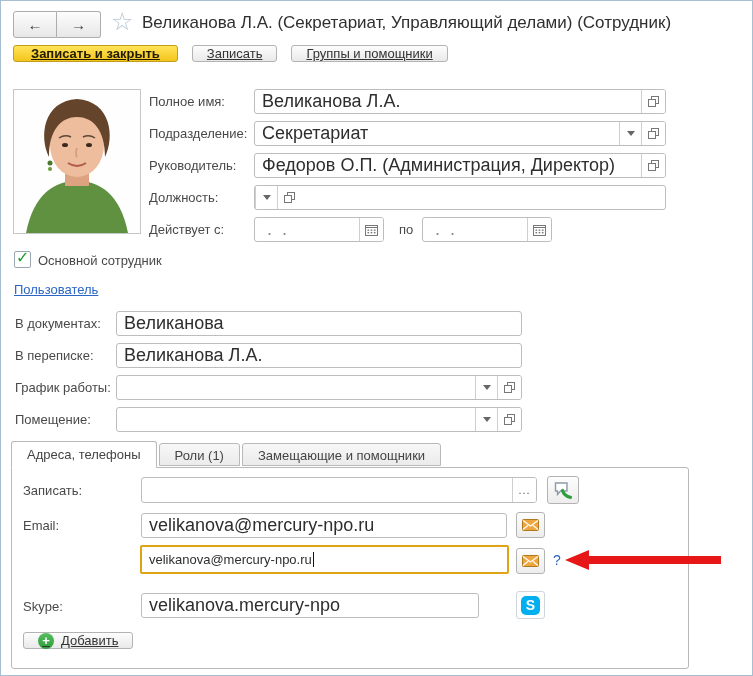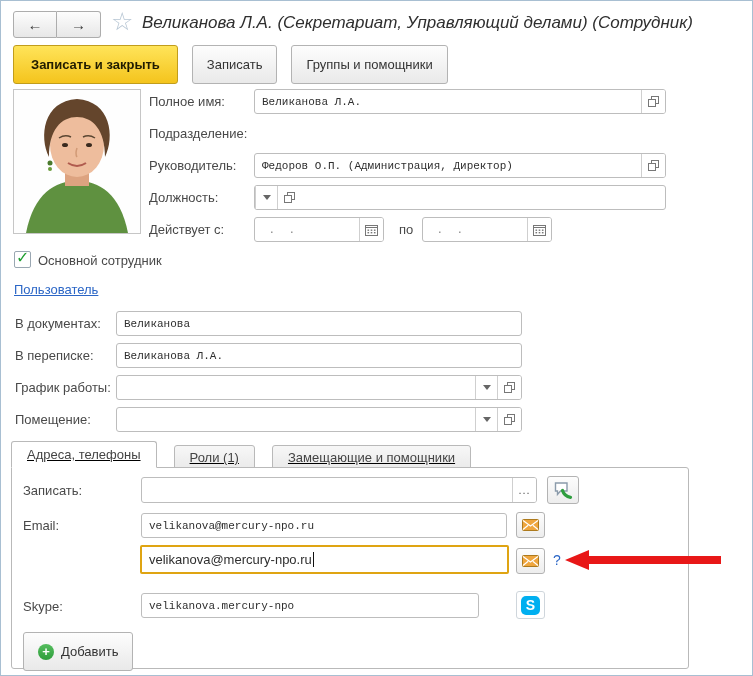--- a/index.html
+++ b/index.html
@@ -8,39 +8,39 @@
   .win { position:relative; width:753px; height:676px; background:#fff;
          border:1px solid #a8bfd2; overflow:hidden; }
 
   
   .navgrp { position:absolute; left:12px; top:10px; display:flex; }
   .navbtn { width:44px; height:27px; border:1px solid #adadad; background:linear-gradient(#fdfdfd,#e7e7e7);
             display:flex; align-items:center; justify-content:center; font-size:15px; color:#3c3c3c; cursor:pointer; }
   .navbtn.first { border-radius:3px 0 0 3px; }
   .navbtn.last  { border-radius:0 3px 3px 0; border-left:none; }
   .star { position:absolute; left:110px; top:6px; font-size:25px; color:#b7c6d4; cursor:pointer; }
-  .title { position:absolute; left:141px; top:12px; font-size:17px; color:#2f2f2f; white-space:nowrap;font-style:italic; }
+  .title { position:absolute; left:141px; top:12px; font-size:17px; color:#2f2f2f; white-space:nowrap; }
 
   
   .toolbar { position:absolute; left:12px; top:44px; display:flex; gap:14px; }
-  .btn { height:39px; border:1px solid #b3b3b3; border-radius:3px; background:linear-gradient(#fdfdfd,#e9e9e9);
+  .btn { height:17px; border:1px solid #b3b3b3; border-radius:3px; background:linear-gradient(#fdfdfd,#e9e9e9);
          font-size:13px; color:#333; padding:0 14px; display:inline-flex; align-items:center; gap:7px; cursor:pointer;
-         font-family:inherit; }
+         font-family:inherit;text-decoration:underline; }
   .btn.ybtn { background:linear-gradient(#ffe459,#f4c41d); border-color:#c19d1c; font-weight:bold; color:#201c00; padding:0 17px; }
   .tri { width:0; height:0; border-left:4px solid transparent; border-right:4px solid transparent; border-top:5px solid #555; }
 
   
   .photo { position:absolute; left:12px; top:88px; width:128px; height:145px; border:1px solid #c6c6c6; background:#fff; }
 
   
   .lbl { position:absolute; font-size:13px; color:#494949; white-space:nowrap;text-align:right; }
   .fld { position:absolute; display:flex; align-items:stretch; height:25px; border:1px solid #bdbdbd;
          border-radius:3px; background:#fff; }
   .fld input { flex:1; min-width:0; border:none; outline:none; background:transparent; padding:0 7px;
-               font-size:11px; color:#2e2e2e; font-family:Liberation Mono, monospace; }
+               font-size:18px; color:#2e2e2e; font-family:Liberation Sans, sans-serif; }
   .seg { width:24px; border-left:1px solid #cfcfcf; display:flex; align-items:center; justify-content:center;
          color:#666; cursor:pointer; background:#fff; border-radius:0 2px 2px 0; }
   .seg.dd { width:22px; border-radius:0; }
   .seg .tri { border-top-color:#666; }
   .dots { font-size:11px; color:#555; letter-spacing:1px; line-height:8px; }
   .fld.focus { border:2px solid #dfa412; border-radius:2px; }
   .fld .txt { flex:1; display:flex; align-items:center; padding:0 7px; font-size:13px; color:#2e2e2e; }
   .caret { display:inline-block; width:1px; height:15px; background:#111; margin-left:1px; }
 
   .chkbox { position:absolute; left:13px; top:250px; width:17px; height:17px; border:1px solid #9aa7b2;
@@ -50,21 +50,21 @@
 
   
   .ibtn { position:absolute; border:1px solid #b3b3b3; border-radius:3px; background:linear-gradient(#fdfdfd,#ededed);
           display:flex; align-items:center; justify-content:center; cursor:pointer; }
   .skypebadge { width:19px; height:19px; border-radius:5px; background:#00aff0; color:#fff; font-weight:bold;
                 font-size:14px; display:flex; align-items:center; justify-content:center; }
   .plus { width:16px; height:16px; border-radius:50%; background:linear-gradient(#55bd5e,#2f9e3c); color:#fff;
           font-size:13px; font-weight:bold; display:flex; align-items:center; justify-content:center; line-height:0; }
 
   
-  .tabs { position:absolute; left:10px; top:440px; display:flex; align-items:flex-end; gap:17px; z-index:2;text-decoration:underline; }
+  .tabs { position:absolute; left:10px; top:440px; display:flex; align-items:center; gap:2px; z-index:2; }
   .tab { height:23px; line-height:24px; padding:0 15px; font-size:13px; color:#444;
          border:1px solid #b9b9b9; border-radius:3px 3px 0 0; background:linear-gradient(#f7f7f7,#ebebeb); cursor:pointer; }
   .tab.active { height:27px; line-height:26px; background:#fff; border-bottom:1px solid #fff; }
   .panel { position:absolute; left:10px; top:466px; width:678px; height:202px; border:1px solid #b9b9b9;
            border-radius:0 3px 3px 3px; background:#fff; }
 
   .help { position:absolute; font-size:14px; color:#2b66c6; cursor:pointer; }
   .arrow { position:absolute; }
 </style>
 </head>
@@ -112,20 +112,32 @@
     <input value="Великанова Л.А." style="">
     <span class="seg">
       <svg width="13" height="13" viewBox="0 0 13 13">
           <rect x="4.5" y="1.5" width="7" height="7" fill="none" stroke="#777"></rect>
           <rect x="1.5" y="4.5" width="7" height="7" fill="#fff" stroke="#777"></rect>
         </svg>
     </span>
   </div>
 
   <div class="lbl" style="left:148px;top:125px">Подразделение:</div>
+  <div class="fld" style="left:253px;top:120px;width:412px">
+    <input value="Секретариат" style="">
+    <span class="seg dd">
+        <span class="tri"></span>
+      </span>
+    <span class="seg">
+      <svg width="13" height="13" viewBox="0 0 13 13">
+          <rect x="4.5" y="1.5" width="7" height="7" fill="none" stroke="#777"></rect>
+          <rect x="1.5" y="4.5" width="7" height="7" fill="#fff" stroke="#777"></rect>
+        </svg>
+    </span>
+  </div>
 
   <div class="lbl" style="left:148px;top:157px">Руководитель:</div>
   <div class="fld" style="left:253px;top:152px;width:412px">
     <input value="Федоров О.П. (Администрация, Директор)" style="">
     <span class="seg">
       <svg width="13" height="13" viewBox="0 0 13 13">
           <rect x="4.5" y="1.5" width="7" height="7" fill="none" stroke="#777"></rect>
           <rect x="1.5" y="4.5" width="7" height="7" fill="#fff" stroke="#777"></rect>
         </svg>
     </span>

